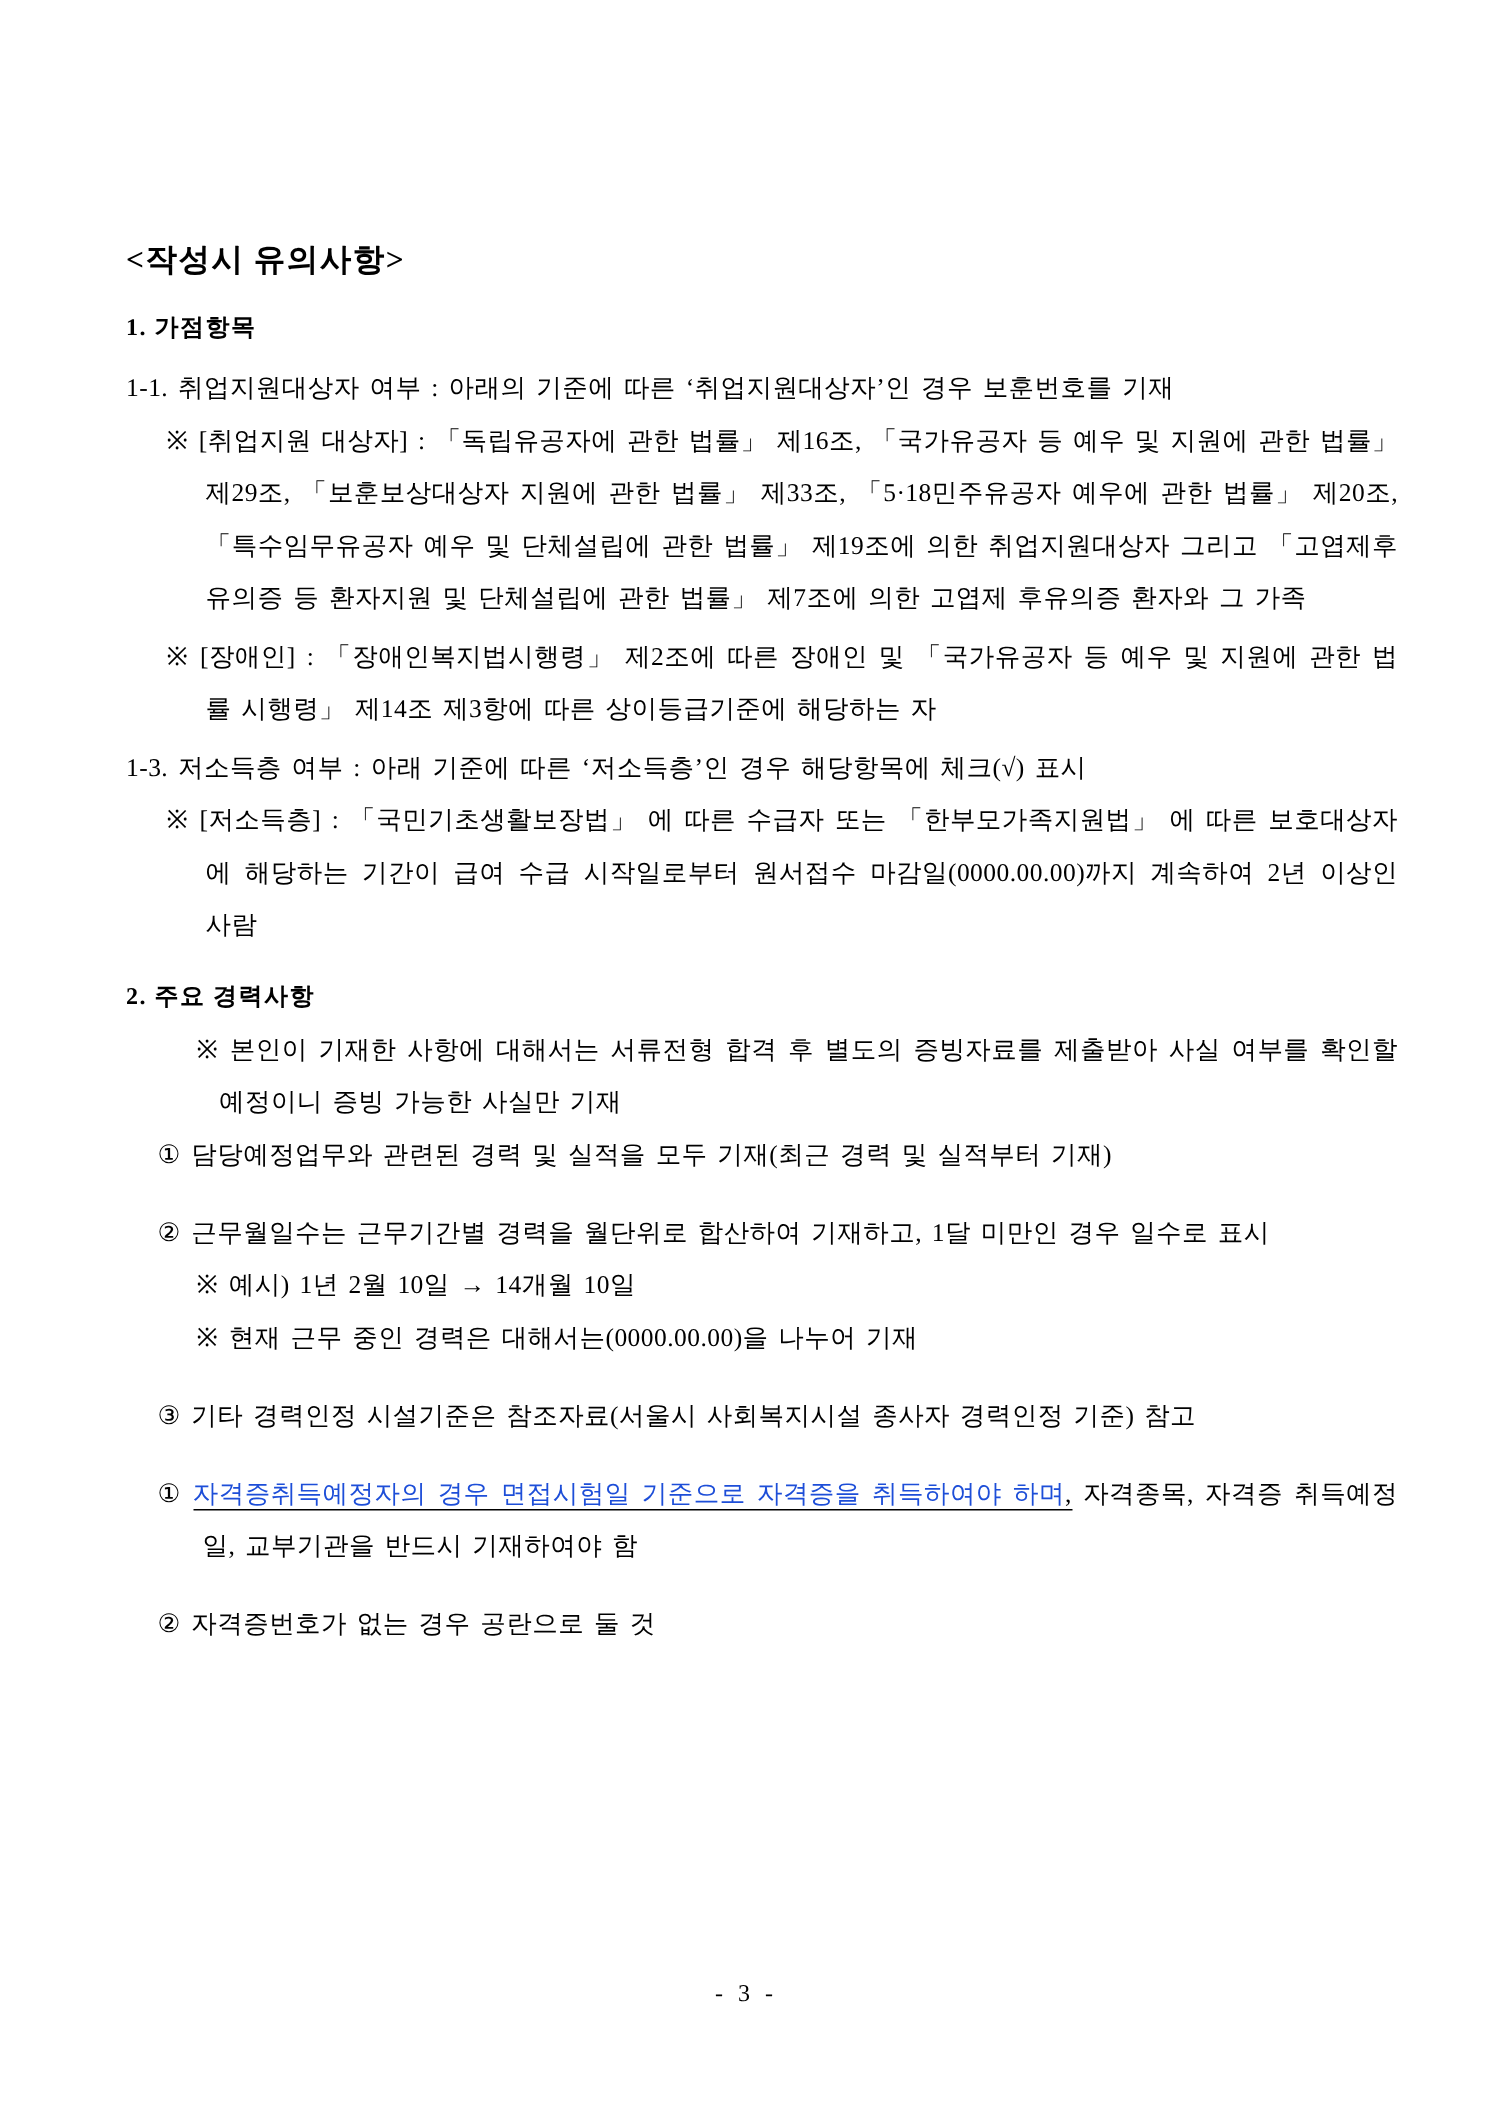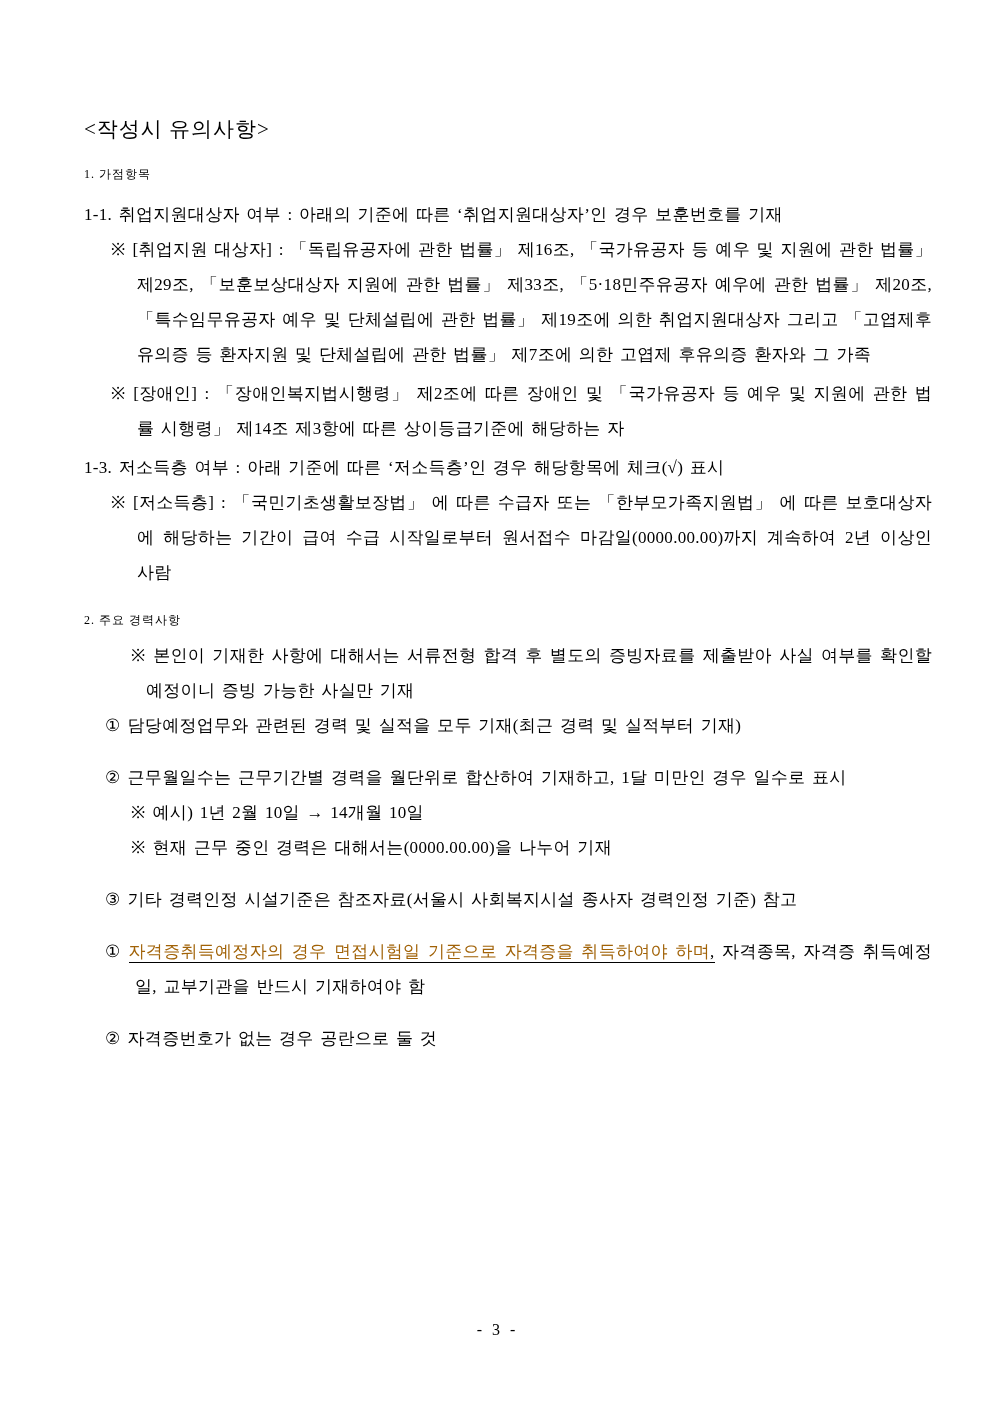--- a/index.html
+++ b/index.html
@@ -10,27 +10,28 @@
     font-family: "Liberation Serif", "DejaVu Serif", serif;
     color: #000000;
     overflow: hidden;
   }
   .content {
     position: absolute;
     left: 84px; top: 112px;
     width: 848px;
   }
   .doc-title {
-    font-size: 21px; font-weight: normal;
+    font-size: 21px; font-weight: bold;
     line-height: 35px;
     letter-spacing: 1px;
     margin-bottom: 10px;
+    margin-top: 44px;
   }
   .sec-heading {
-    font-size: 12px; font-weight: normal;
+    font-size: 16px; font-weight: bold;
     line-height: 35px;
     letter-spacing: 1px;
     margin-bottom: 5px;
   }
   .p {
     font-size: 17px;
     line-height: 35px;
     text-align: justify;
     word-spacing: 2px;
     letter-spacing: 0.3px;
@@ -41,21 +42,21 @@
   .note2 { padding-left: 62px; text-indent: -15px; }  
   .block   { margin-bottom: 4px; }
   .gap-sm  { margin-top: 17px; }
   .sec2-heading { margin-top: 13px; margin-bottom: 0; }
   .sec3-heading { margin-top: 22px; margin-bottom: 0; }
   .mk { margin-right: 7px; }
   .u {
     border-bottom: 1.6px solid #000000;
     padding-bottom: 1px;
   }
-  .red { color: #a16207; }
+  .red { color: #1d4ed8; }
   .page-number {
     position: absolute;
     left: 0; top: 1312px;
     width: 992px;
     text-align: center;
     font-size: 16px;
     line-height: 35px;
     word-spacing: 6px;
   }
 </style>

